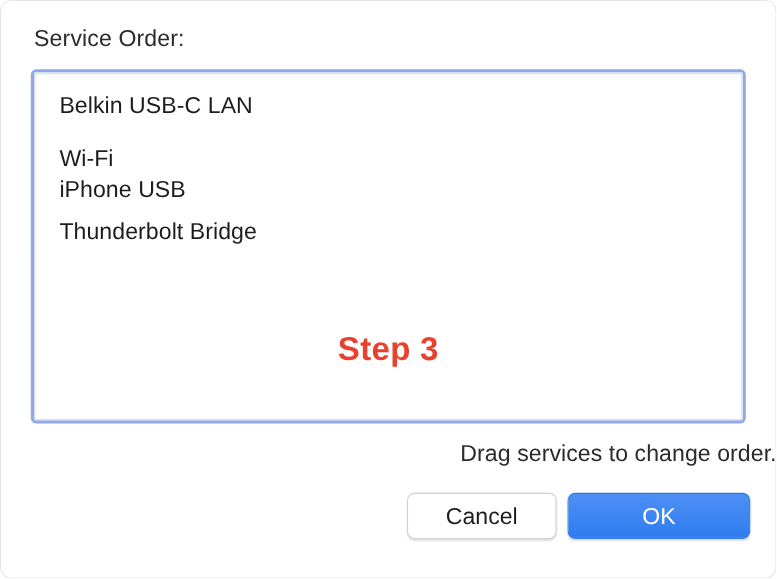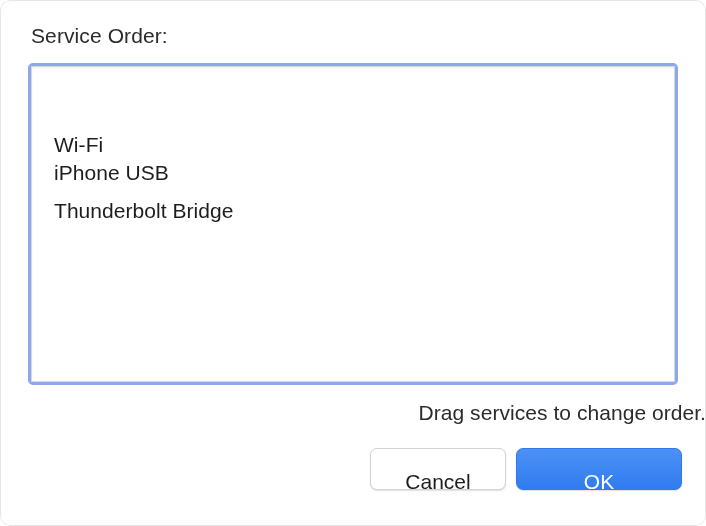--- a/index.html
+++ b/index.html
@@ -128,21 +128,21 @@
     top: 0;
     height: 42px;
     border-radius: 7px;
     font-family: "Liberation Sans", sans-serif;
     font-size: 21px;
     line-height: 42px;
     text-align: center;
     box-sizing: border-box;
     cursor: default;
     user-select: none;
-    padding: 12px;
+    padding: 0;
   }
 
   #cancel-button {
     left: 370px;
     width: 136px;
     background: #ffffff;
     border: 1px solid #d3d3d6;
     color: #1d1d1f;
     box-shadow: 0 1px 1.5px rgba(0,0,0,0.13);
   }
@@ -159,24 +159,26 @@
 </head>
 <body>
 
 <div id="dialog-sheet">
 
   <div id="service-order-label">Service Order:</div>
 
   <div id="service-list-box">
     <div id="service-list-inner">
 
+      <div class="service-row r0">Belkin USB-C LAN</div>
       <div class="service-row r1">Wi-Fi</div>
       <div class="service-row r3">Thunderbolt Bridge</div>
       <div class="service-row r2">iPhone USB</div>
 
+      <div id="step-annotation">Step 3</div>
     </div>
   </div>
 
   <div id="hint-text">Drag services to change order.</div>
 
   <div id="button-bar">
     <button class="dlg-button" id="cancel-button">Cancel</button>
     <button class="dlg-button" id="ok-button">OK</button>
   </div>
 

